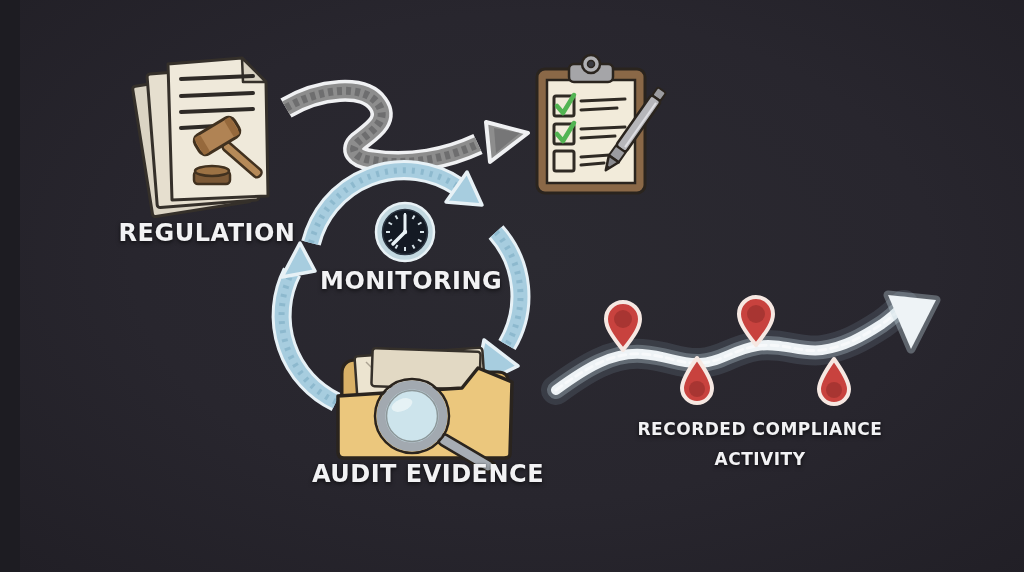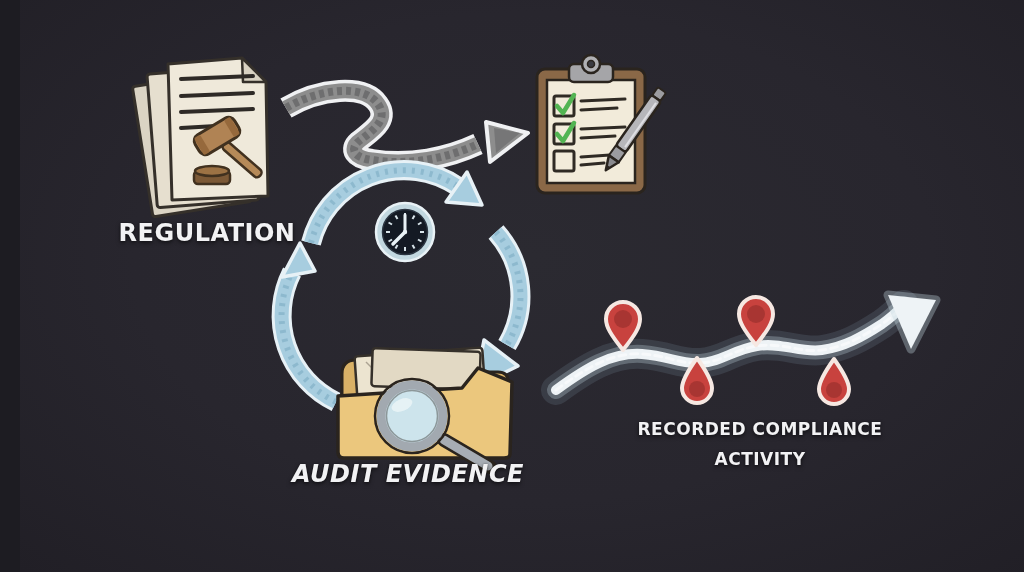--- a/index.html
+++ b/index.html
@@ -201,23 +201,24 @@
     </g>
   </g>
 </svg>
 
   <div class="label" style="left:62px;top:219px;width:250px;">
     <span>REGULATION</span>
   </div>
 
 
   <div class="label" style="left:300px;top:267px;width:178px;">
-  </div>
-
-  <div class="label" style="left:264px;top:460px;width:248px;font-style:italic;">
+    <span>MONITORING</span>
+  </div>
+
+  <div class="label" style="left:284px;top:460px;width:248px;">
     <span>AUDIT EVIDENCE</span>
   </div>
 
   <div class="label" style="left:570px;top:414px;width:340px;font-size:17px;line-height:30px;">
     <span>RECORDED COMPLIANCE</span>
     <span>ACTIVITY</span>
   </div>
 
 </div>
 

